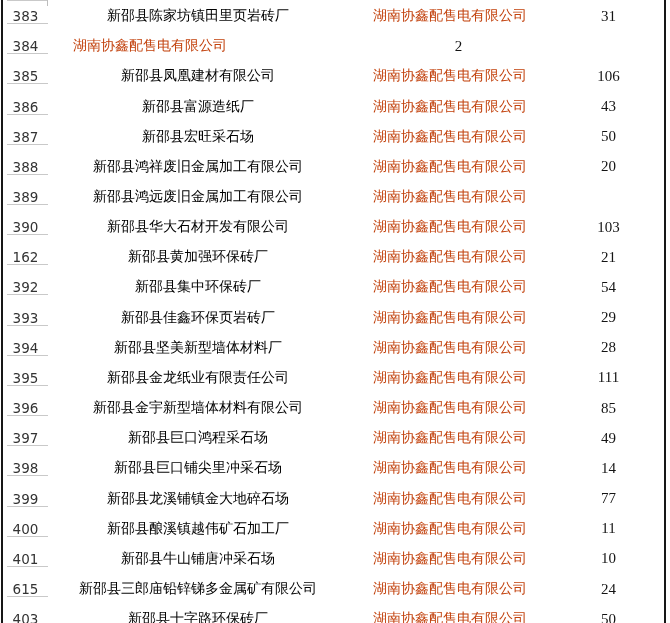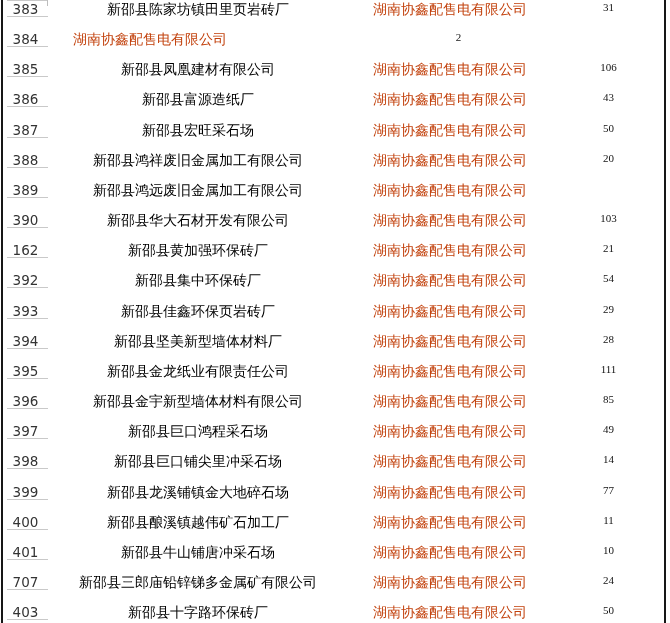--- a/index.html
+++ b/index.html
@@ -5,31 +5,31 @@
   html,body{margin:0;padding:0;background:#fff;}
   .page{
     width:670px;height:623px;position:relative;overflow:hidden;background:#ffffff;
     font-family:"DejaVu Sans","Liberation Sans",sans-serif;
   }
   .border-left{position:absolute;left:1px;top:0;width:2px;height:623px;background:#161616;}
   .border-right{position:absolute;left:664px;top:0;width:2px;height:623px;background:#161616;}
   .top-rule{position:absolute;left:7px;top:0;width:40px;height:1px;background:#c9c9c9;}
   .v-stub{position:absolute;left:47px;top:0;width:1px;height:6px;background:#bdbdbd;}
   .rows{position:absolute;left:3px;top:1px;width:662px;}
-  .row{display:flex;height:30.17px;align-items:flex-start;}
+  .row{display:flex;height:30.17px;align-items:center;}
   .cell{display:flex;align-items:center;justify-content:center;white-space:nowrap;}
   .cell.no{
     width:45px;position:relative;color:#333333;font-size:13.5px;
     font-family:"DejaVu Sans","Liberation Sans",sans-serif;
   }
   .cell.no::after{content:"";position:absolute;left:4px;right:0;bottom:0;height:1px;background:#c9c9c9;}
   .cell.name{width:300px;font-size:14px;color:#000000;}
   .cell.supplier{width:204px;font-size:14px;color:#c2410c;}
   .cell.value{
-    flex:1;font-size:11px;color:#141414;
+    flex:1;font-size:15px;color:#141414;
     font-family:"Liberation Serif","DejaVu Serif",serif;
   }
 </style>
 </head>
 <body>
 
 <div class="page">
   <div class="border-left"></div>
   <div class="border-right"></div>
   <div class="top-rule"></div>
@@ -160,21 +160,21 @@
   </div>
 
   <div class="row">
     <div class="cell no">401</div>
     <div class="cell name">新邵县牛山铺唐冲采石场</div>
     <div class="cell supplier">湖南协鑫配售电有限公司</div>
     <div class="cell value">10</div>
   </div>
 
   <div class="row">
-    <div class="cell no">707</div>
+    <div class="cell no">615</div>
     <div class="cell name">新邵县三郎庙铅锌锑多金属矿有限公司</div>
     <div class="cell supplier">湖南协鑫配售电有限公司</div>
     <div class="cell value">24</div>
   </div>
 
   <div class="row">
     <div class="cell no">403</div>
     <div class="cell name">新邵县十字路环保砖厂</div>
     <div class="cell supplier">湖南协鑫配售电有限公司</div>
     <div class="cell value">50</div>

